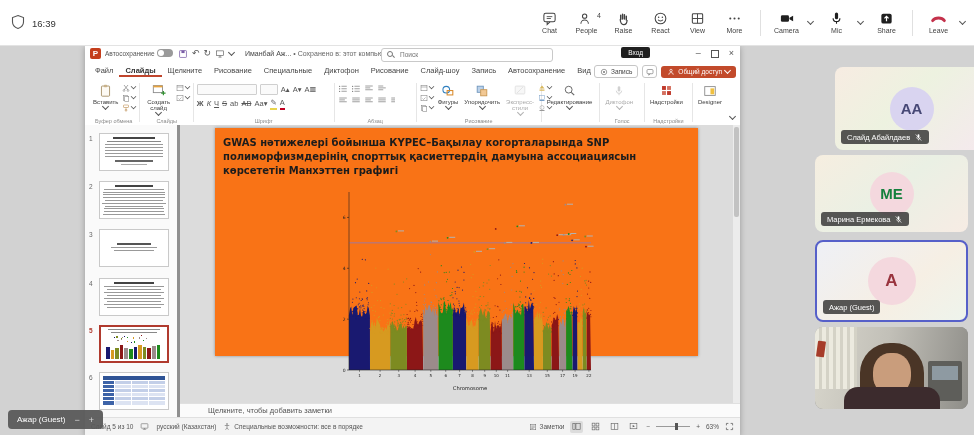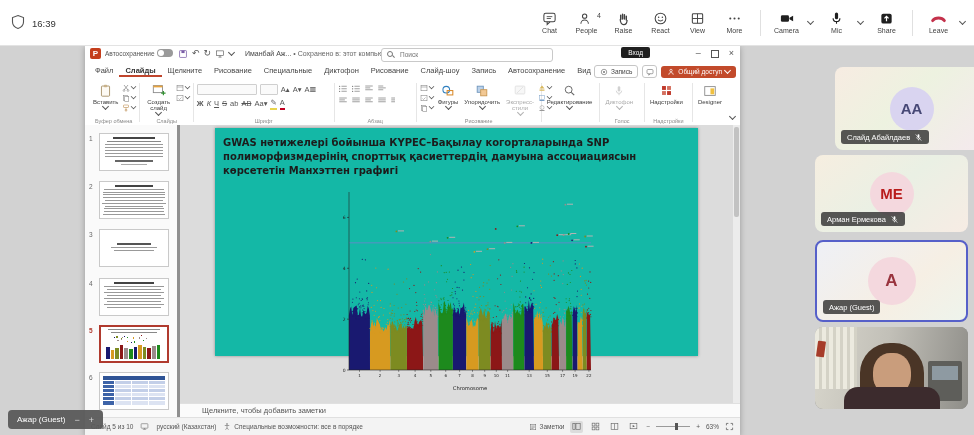--- a/index.html
+++ b/index.html
@@ -84,30 +84,30 @@
           border-right:1px solid #e2e2e2;overflow:hidden;}
   .thumbrow{position:absolute;left:0;width:95px;}
   .tnum{position:absolute;left:4px;top:2px;font-size:6.5px;color:#666;}
   .tnum.sel{color:#b03a2e;font-weight:bold;}
   .tbox{position:absolute;left:14px;top:0;width:70px;height:38px;background:#fff;
         border:1px solid #c9c9c9;cursor:pointer;overflow:hidden;box-sizing:border-box;}
   .tbox.sel{border:2px solid #b03a2e;}
   .tscroll{position:absolute;right:0;top:0;width:3px;height:292px;background:#8f8f8f;}
   
   .canvas{position:absolute;left:95px;top:80px;width:560px;height:278px;background:#dcdcdc;}
-  .slide{position:absolute;left:35px;top:3px;width:483px;height:228px;background:#14b8a6;
+  .slide{position:absolute;left:35px;top:3px;width:483px;height:228px;background:#f97316;
          box-shadow:0 0 3px rgba(0,0,0,.35);}
   .slide-title{position:absolute;left:8px;top:8px;width:466px;font-size:10px;font-weight:600;color:#1c1c1c;
                line-height:1.4;font-family:"DejaVu Sans",sans-serif;}
   .plot{position:absolute;left:118px;top:56px;width:262px;height:210px;}
   .vscroll{position:absolute;right:0;top:0;width:7px;height:278px;background:#ececec;}
   .vthumb{position:absolute;left:1px;top:2px;width:5px;height:90px;background:#c2c2c2;border-radius:2px;}
   
   .notes{position:absolute;left:95px;top:358px;width:560px;height:14px;background:#fbfbfb;
-         border-top:1px solid #e0e0e0;font-size:7.5px;color:#555;line-height:14px;padding-left:22px;
+         border-top:1px solid #e0e0e0;font-size:7.5px;color:#555;line-height:14px;padding-left:28px;
          box-sizing:border-box;cursor:text;}
   .status{position:absolute;left:0;bottom:0;width:100%;height:18px;background:#f3f3f3;
           border-top:1px solid #e0e0e0;display:flex;align-items:center;font-size:6.5px;color:#555;
           padding:0 6px;box-sizing:border-box;gap:7px;}
   .st-right{margin-left:auto;display:flex;align-items:center;gap:6px;}
   .viewbtn{width:13px;height:12px;display:flex;align-items:center;justify-content:center;cursor:pointer;border-radius:2px;}
   .viewbtn.on{background:#dcdcdc;}
   .zoomtrack{width:34px;height:1px;background:#9a9a9a;position:relative;cursor:pointer;}
   .zoomhandle{position:absolute;left:19px;top:-3px;width:2.5px;height:7px;background:#555;}
   .stitem{display:flex;align-items:center;gap:3px;white-space:nowrap;cursor:pointer;}
@@ -1874,23 +1874,23 @@
             <svg width="9" height="9" viewBox="0 0 16 16">
               <rect x="6.4" y="2" width="3.2" height="6.5" rx="1.6" fill="#fff"></rect>
               <path d="M4.6 7.4 a3.4 3.4 0 0 0 6.8 0" fill="none" stroke="#fff" stroke-width="1.1"></path>
               <line x1="8" y1="10.8" x2="8" y2="13" stroke="#fff" stroke-width="1.1"></line>
               <line x1="3" y1="2.5" x2="13" y2="13.5" stroke="#fff" stroke-width="1.2"></line>
             </svg>
           </span>
         </div>
       </div>
       <div class="tile" style="top: 155px; height: 77px; background: linear-gradient(140deg, rgb(246, 238, 224), rgb(234, 240, 228) 50%, rgb(247, 236, 228));">
-        <div class="avatar" style="width: 44px; height: 44px; background: rgb(244, 216, 222); color: #b91c1c; font-size: 15px;">МЕ</div>
+        <div class="avatar" style="width: 44px; height: 44px; background: rgb(244, 216, 222); color: #15803d; font-size: 15px;">МЕ</div>
         <div class="chip">
-          <span>Арман Ермекова</span>
+          <span>Марина Ермекова</span>
           <span>
             <svg width="9" height="9" viewBox="0 0 16 16">
               <rect x="6.4" y="2" width="3.2" height="6.5" rx="1.6" fill="#fff"></rect>
               <path d="M4.6 7.4 a3.4 3.4 0 0 0 6.8 0" fill="none" stroke="#fff" stroke-width="1.1"></path>
               <line x1="8" y1="10.8" x2="8" y2="13" stroke="#fff" stroke-width="1.1"></line>
               <line x1="3" y1="2.5" x2="13" y2="13.5" stroke="#fff" stroke-width="1.2"></line>
             </svg>
           </span>
         </div>
       </div>

